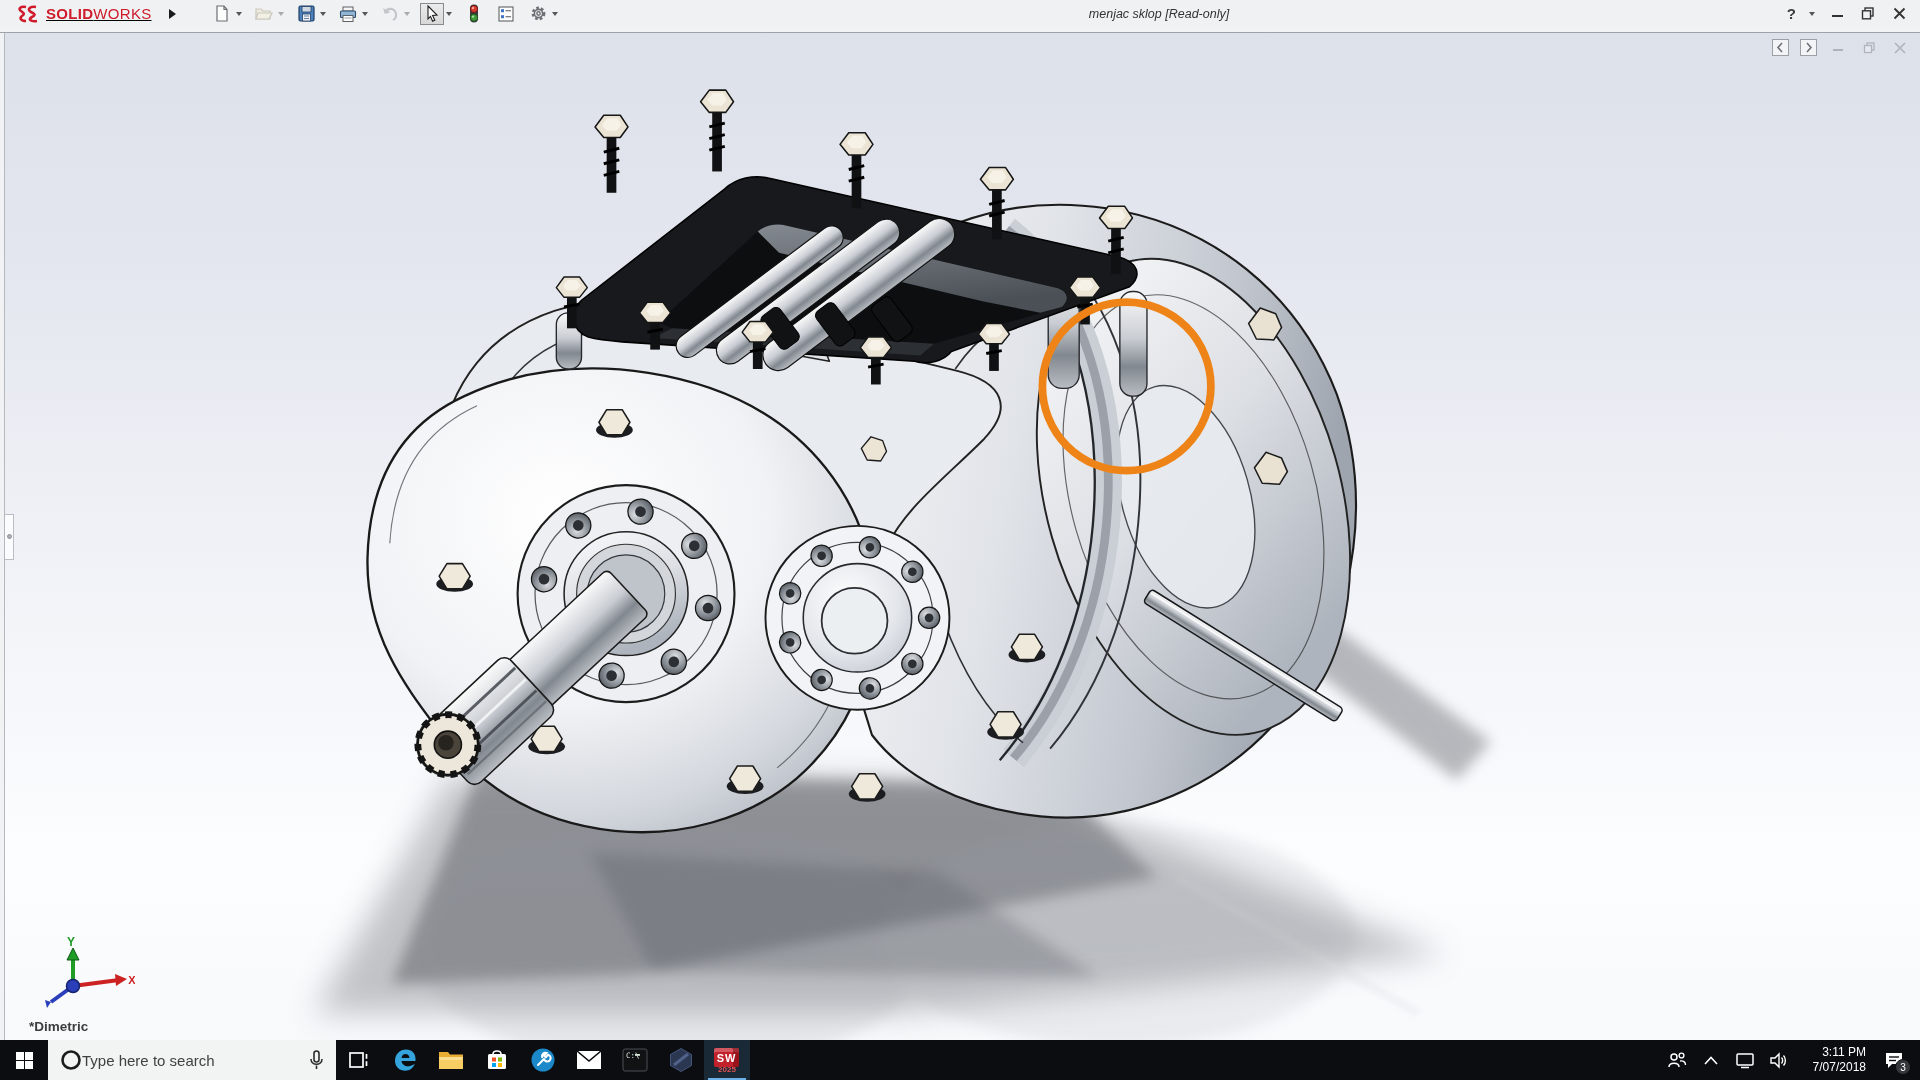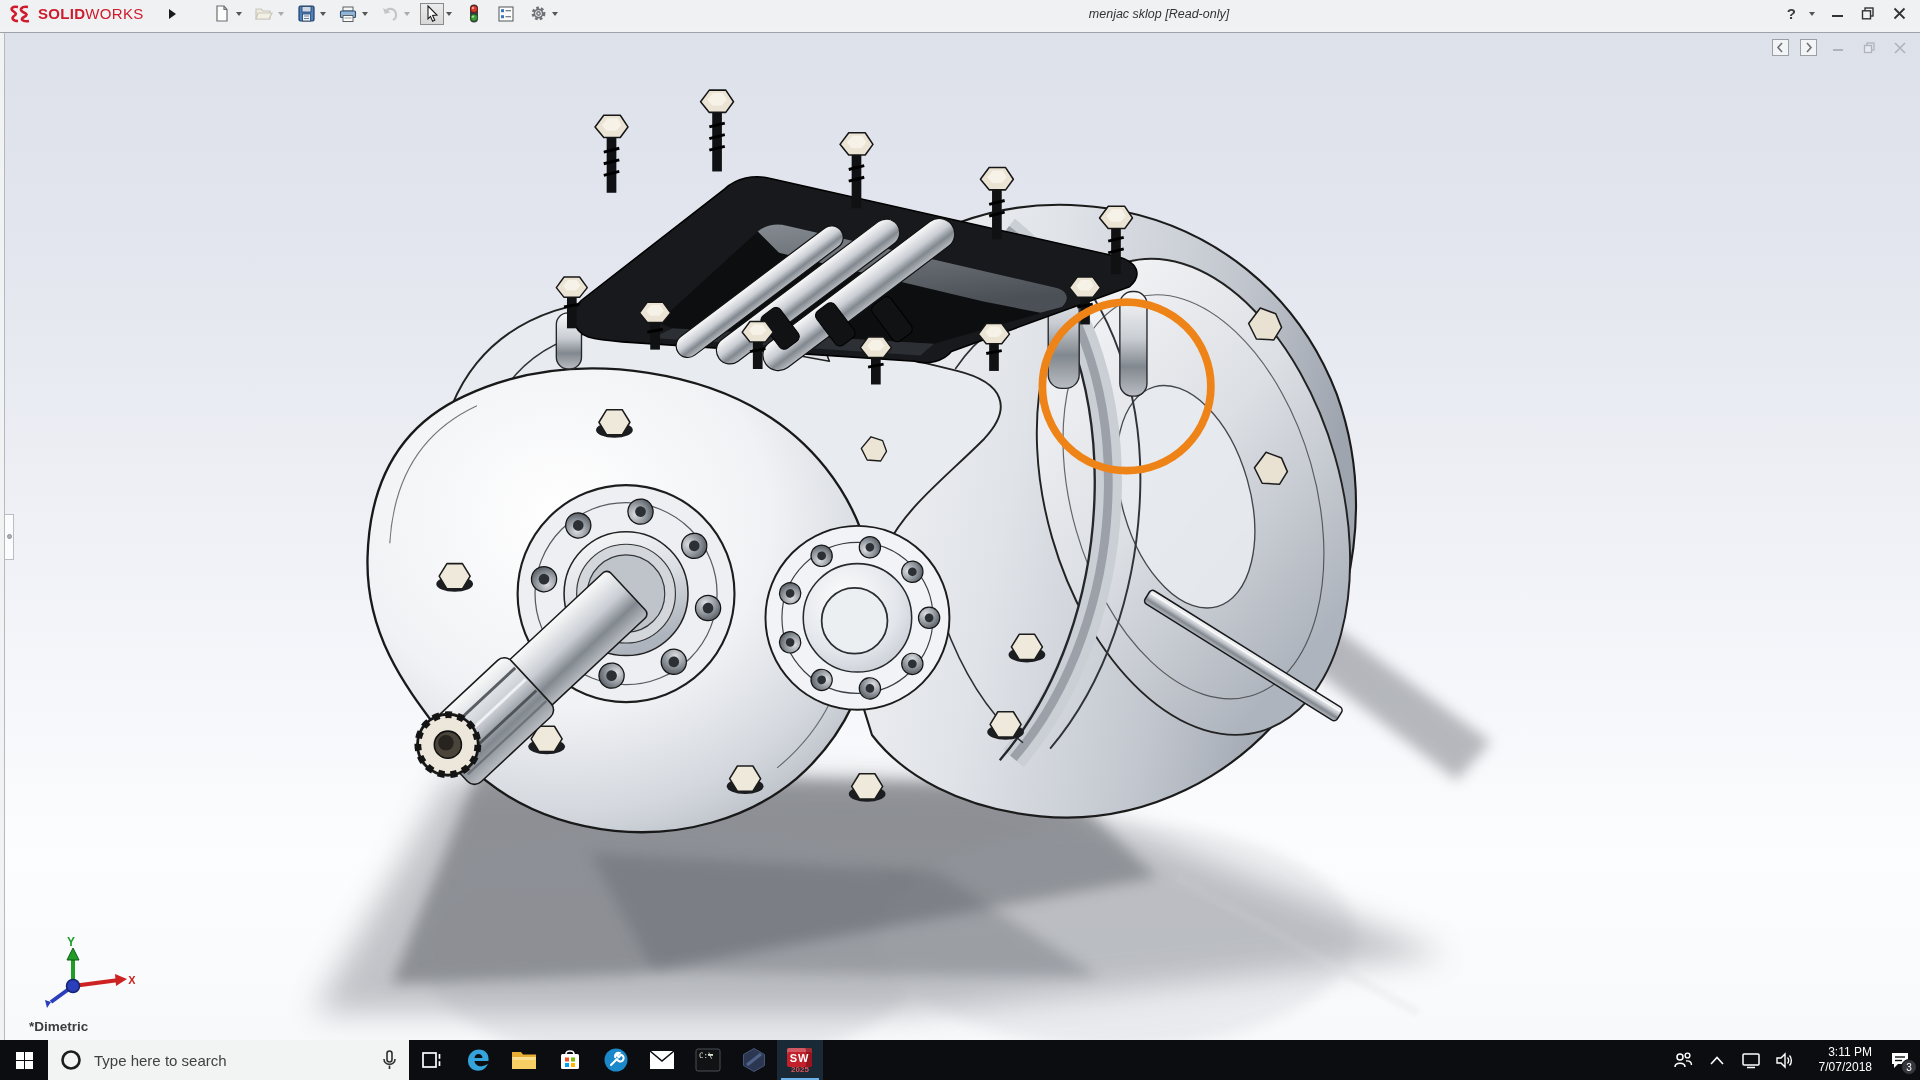--- a/index.html
+++ b/index.html
@@ -4,21 +4,21 @@
 <style>
   * { margin:0; padding:0; box-sizing:border-box; }
   html,body { width:1920px; height:1080px; overflow:hidden;
     font-family:"Liberation Sans", sans-serif; background:#f1f2f3; }
 
   
   .titlebar { position:absolute; left:0; top:0; width:1920px; height:27px;
     background:#f0f1f2; display:flex; align-items:center; }
   .frame-strip { position:absolute; left:0; top:27px; width:1920px; height:6px;
     background:#f1f2f3; border-bottom:1px solid #9ea3aa; }
-  .brand { display:flex; align-items:center; gap:4px; padding-left:8px; width:158px; }
+  .brand { display:flex; align-items:center; gap:4px; padding-left:16px; width:158px;text-decoration:underline; }
   .brand-word { font-size:15px; color:#cf1b2b; letter-spacing:.3px; white-space:nowrap; }
   .brand-word b { font-weight:700; }
   .expand-btn { width:16px; height:20px; margin-left:6px; display:flex; align-items:center; justify-content:center; }
   .tri-right { width:0; height:0; border-left:7px solid #1a1a1a; border-top:5px solid transparent; border-bottom:5px solid transparent; }
   .toolbar { display:flex; align-items:center; gap:2px; margin-left:30px; }
   .tb-group { display:flex; align-items:center; margin-right:6px; }
   .tb-btn { width:24px; height:22px; display:flex; align-items:center; justify-content:center; border:1px solid transparent; }
   .tb-btn.grayed { opacity:.38; }
   .tb-btn.pressed { background:linear-gradient(#ececec,#d7d7d7); border:1px solid #8b8b8b; }
   .caret { width:10px; height:22px; display:flex; align-items:center; justify-content:center; }
@@ -42,27 +42,27 @@
     border:1px solid #b9bec4; border-left:none; }
   .panel-tab .dot { position:absolute; left:2px; top:19px; width:5px; height:5px; border-radius:50%;
     background:#aeb2b8; border:1px solid #8d9197; }
   .orientation { position:absolute; left:8px; bottom:6px; font-size:13.5px; font-weight:700; color:#3d3d3d;margin-left:16px; }
   .triad { position:absolute; left:10px; bottom:28px; }
 
   
   .taskbar { position:absolute; left:0; top:1040px; width:1920px; height:40px;
     background:#0b0d10; display:flex; align-items:stretch; color:#fff; }
   .start-btn { width:48px; display:flex; align-items:center; justify-content:center; }
-  .search-box { width:361px; background:#f2f3f3; display:flex; align-items:center; gap:12px; padding:0 12px; }
+  .search-box { width:288px; background:#f2f3f3; display:flex; align-items:center; padding:0 12px; }
   .search-text { flex:1; font-size:15px; color:#414141; }
   .tb-app { width:46px; display:flex; align-items:center; justify-content:center; position:relative; }
   .tb-app.active { background:rgba(80,140,190,.22); }
   .tb-app.active::after { content:""; position:absolute; left:4px; right:4px; bottom:0; height:2px; background:#6cb2e8; }
   .tb-spacer { flex:1; }
-  .tray { display:flex; align-items:center; gap:4px; }
+  .tray { display:flex; align-items:center; gap:4px; padding-right:6px; }
   .tray-item { width:30px; height:40px; display:flex; align-items:center; justify-content:center; }
   .clock { width:72px; text-align:right; font-size:12px; line-height:15px; color:#fff; padding-right:4px; }
   .action-center { position:relative; width:40px; height:40px; display:flex; align-items:center; justify-content:center; }
   .ac-badge { position:absolute; right:3px; bottom:5px; width:16px; height:16px; border-radius:50%;
     background:#33373c; border:1px solid #0b0d10; color:#fff; font-size:10px; display:flex; align-items:center; justify-content:center; }
   .sw-cube { position:relative; width:30px; height:30px; }
   .sw-face { position:absolute; left:2px; top:3px; width:25px; height:19px; background:#c2202b;
     border-radius:2px; box-shadow:inset -6px 0 0 rgba(120,10,16,.55), inset 0 4px 0 rgba(255,255,255,.25);
     color:#fff; font-size:11px; font-weight:700; letter-spacing:1px; display:flex; align-items:center; justify-content:center; }
   .sw-year { position:absolute; left:0; top:20px; width:30px; text-align:center; font-size:8px; font-weight:700; color:#e25252; }

